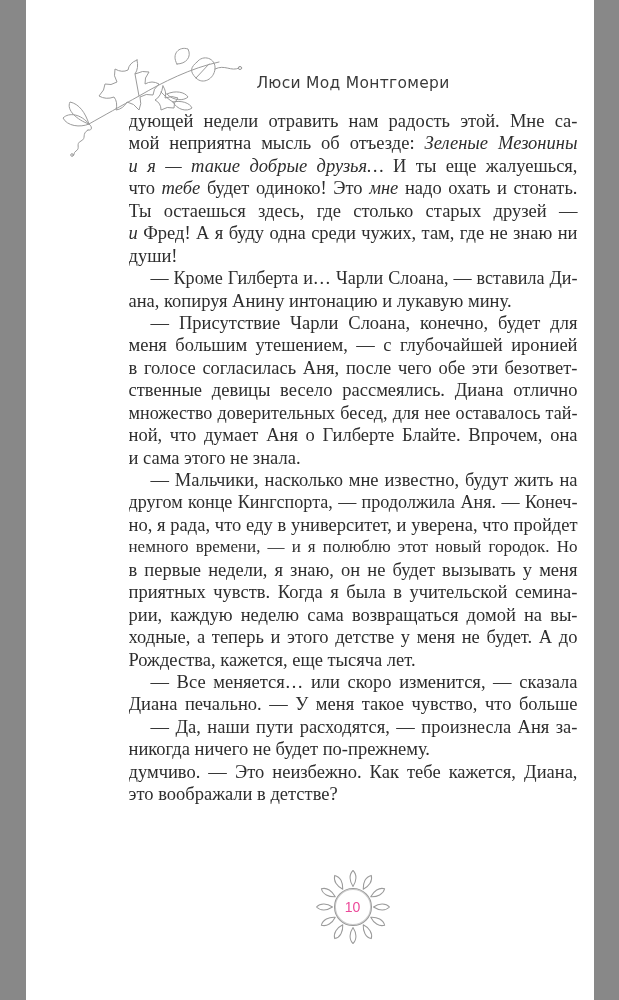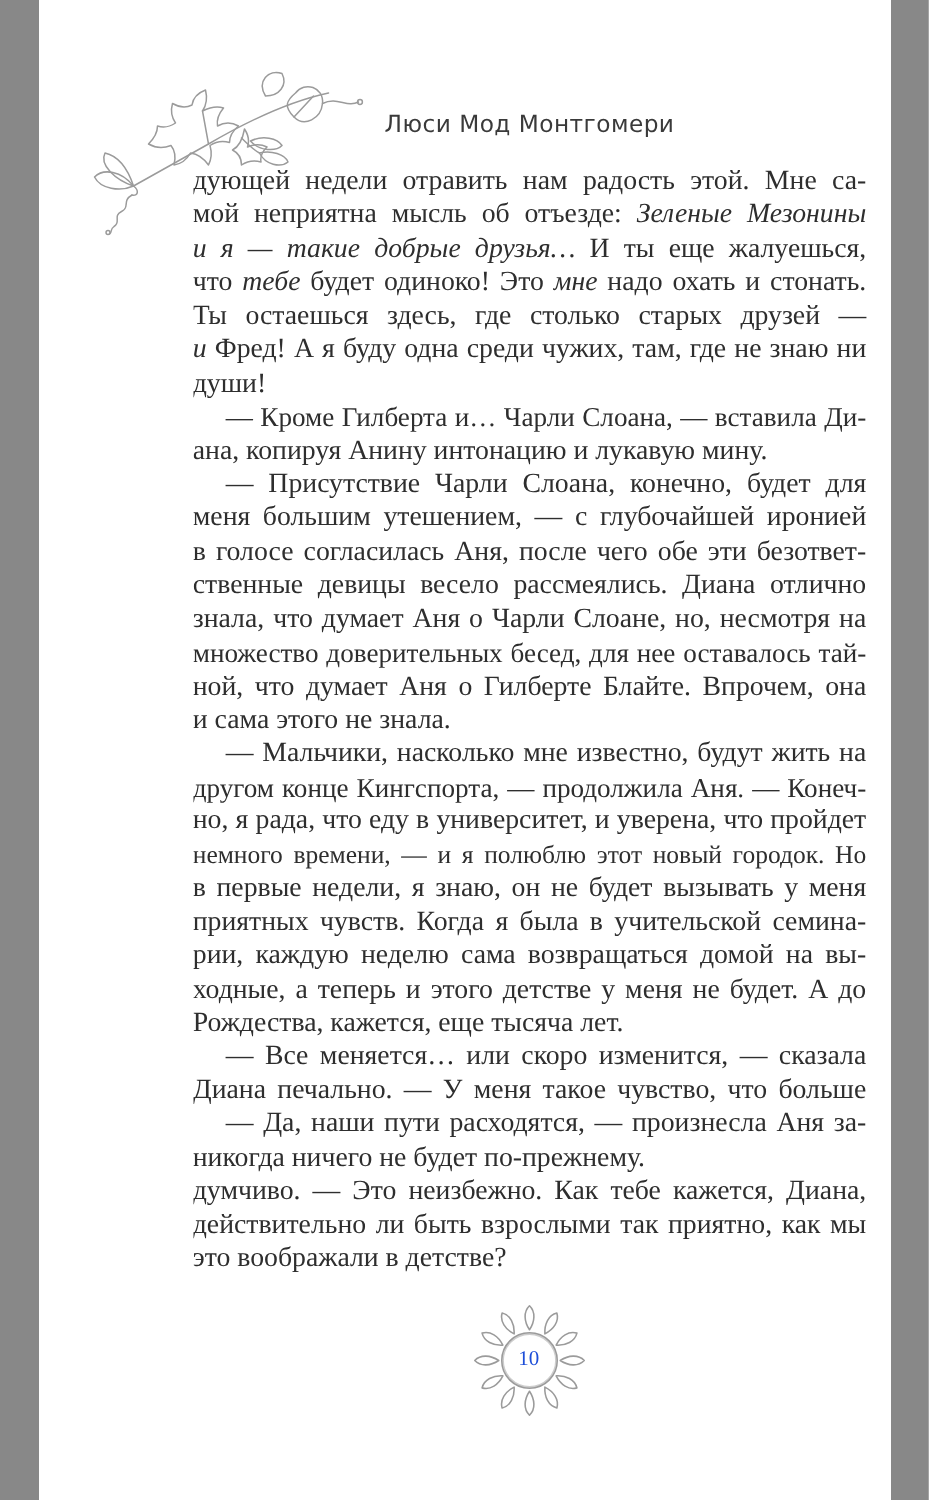--- a/index.html
+++ b/index.html
@@ -41,22 +41,22 @@
     overflow:hidden;
   }
   .line.nl{text-align:left;text-align-last:left;}
   .line.ind{text-indent:22px;}
   .it{font-style:italic;}
   .sun{position:absolute;left:281px;top:861px;width:92px;height:92px;}
   .sun svg{position:absolute;left:0;top:0;}
   .pagenum{
     position:absolute;inset:0;
     display:flex;align-items:center;justify-content:center;
-    font-family:Liberation Serif, serif;
-    font-size:14px;color:#1d4ed8;
+    font-family:Liberation Sans, sans-serif;
+    font-size:14px;color:#ec4899;
   }
 </style>
 </head>
 <body>
 
 <div class="page">
 
   <svg class="vine" width="195" height="118" viewBox="0 0 195 118">
     <g class="orn">
       <path d="M168,20 C140,26 112,40 88,54 C70,64 52,74 38,82"></path>
@@ -88,39 +88,37 @@
       <div class="line" style="font-size: 18.5px;"><span>что </span><span class="it">тебе</span><span> будет одиноко! Это </span><span class="it">мне</span><span> надо охать и стонать.</span></div>
       <div class="line" style="font-size: 18.5px;"><span>Ты остаешься здесь, где столько старых друзей —</span></div>
       <div class="line" style="font-size: 18.5px;"><span class="it">и</span><span> Фред! А я буду одна среди чужих, там, где не знаю ни</span></div>
       <div class="line nl" style="font-size: 18.5px;"><span>души!</span></div>
       <div class="line ind" style="font-size: 18.1px;"><span>— Кроме Гилберта и… Чарли Слоана, — вставила Ди-</span></div>
       <div class="line nl" style="font-size: 18.5px;"><span>ана, копируя Анину интонацию и лукавую мину.</span></div>
       <div class="line ind" style="font-size: 18.5px;"><span>— Присутствие Чарли Слоана, конечно, будет для</span></div>
       <div class="line" style="font-size: 18.5px;"><span>меня большим утешением, — с глубочайшей иронией</span></div>
       <div class="line" style="font-size: 18.5px;"><span>в голосе согласилась Аня, после чего обе эти безответ-</span></div>
       <div class="line" style="font-size: 18.5px;"><span>ственные девицы весело рассмеялись. Диана отлично</span></div>
-      <div class="line" style="font-size: 18.5px;"><span>знала, что думает Аня о Чарли Слоане, но, несмотря на</span></div>
       <div class="line" style="font-size: 18.1px;"><span>множество доверительных бесед, для нее оставалось тай-</span></div>
       <div class="line" style="font-size: 18.5px;"><span>ной, что думает Аня о Гилберте Блайте. Впрочем, она</span></div>
       <div class="line nl" style="font-size: 18.5px; text-align: center;"><span>и сама этого не знала.</span></div>
       <div class="line ind" style="font-size: 18.5px;"><span>— Мальчики, насколько мне известно, будут жить на</span></div>
       <div class="line" style="font-size: 18.1px;"><span>другом конце Кингспорта, — продолжила Аня. — Конеч-</span></div>
       <div class="line" style="font-size: 18.5px;"><span>но, я рада, что еду в университет, и уверена, что пройдет</span></div>
       <div class="line" style="font-size: 17px;"><span>немного времени, — и я полюблю этот новый городок. Но</span></div>
       <div class="line" style="font-size: 18.5px;"><span>в первые недели, я знаю, он не будет вызывать у меня</span></div>
       <div class="line" style="font-size: 18.5px;"><span>приятных чувств. Когда я была в учительской семина-</span></div>
       <div class="line" style="font-size: 18.5px;"><span>рии, каждую неделю сама возвращаться домой на вы-</span></div>
       <div class="line" style="font-size: 18.5px;"><span>ходные, а теперь и этого детстве у меня не будет. А до</span></div>
       <div class="line nl" style="font-size: 18.5px;"><span>Рождества, кажется, еще тысяча лет.</span></div>
       <div class="line ind" style="font-size: 18.5px;"><span>— Все меняется… или скоро изменится, — сказала</span></div>
       <div class="line" style="font-size: 18.5px;"><span>Диана печально. — У меня такое чувство, что больше</span></div>
       <div class="line ind" style="font-size: 18.5px;"><span>— Да, наши пути расходятся, — произнесла Аня за-</span></div>
       <div class="line nl" style="font-size: 18.5px;"><span>никогда ничего не будет по-прежнему.</span></div>
       <div class="line" style="font-size: 18.5px;"><span>думчиво. — Это неизбежно. Как тебе кажется, Диана,</span></div>
-      <div class="line" style="font-size: 18.5px;"><span>действительно ли быть взрослыми так приятно, как мы</span></div>
       <div class="line nl" style="font-size: 18.5px;"><span>это воображали в детстве?</span></div>
     </div>
 
   <div class="sun">
     <svg width="92" height="92" viewBox="-46 -46 92 92">
       <g class="orn" style="stroke-width:1.05">
         <circle r="18.5"></circle>
         <circle r="17.6" opacity="0.5"></circle>
         <path d="M0,-20.5 C-3.6,-26 -4.2,-32.5 0,-36.5 C4.2,-32.5 3.6,-26 0,-20.5 Z"></path>
         <path d="M0,-20.5 C-3.6,-26 -4.2,-32.5 0,-36.5 C4.2,-32.5 3.6,-26 0,-20.5 Z" transform="rotate(30)"></path>

